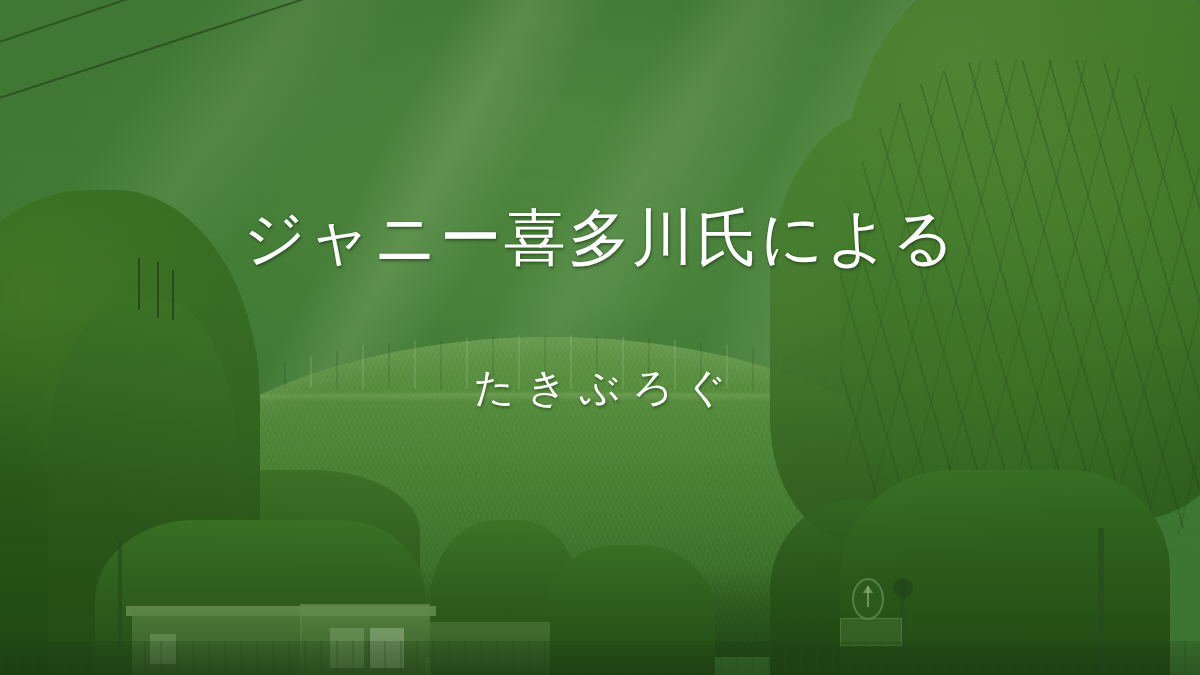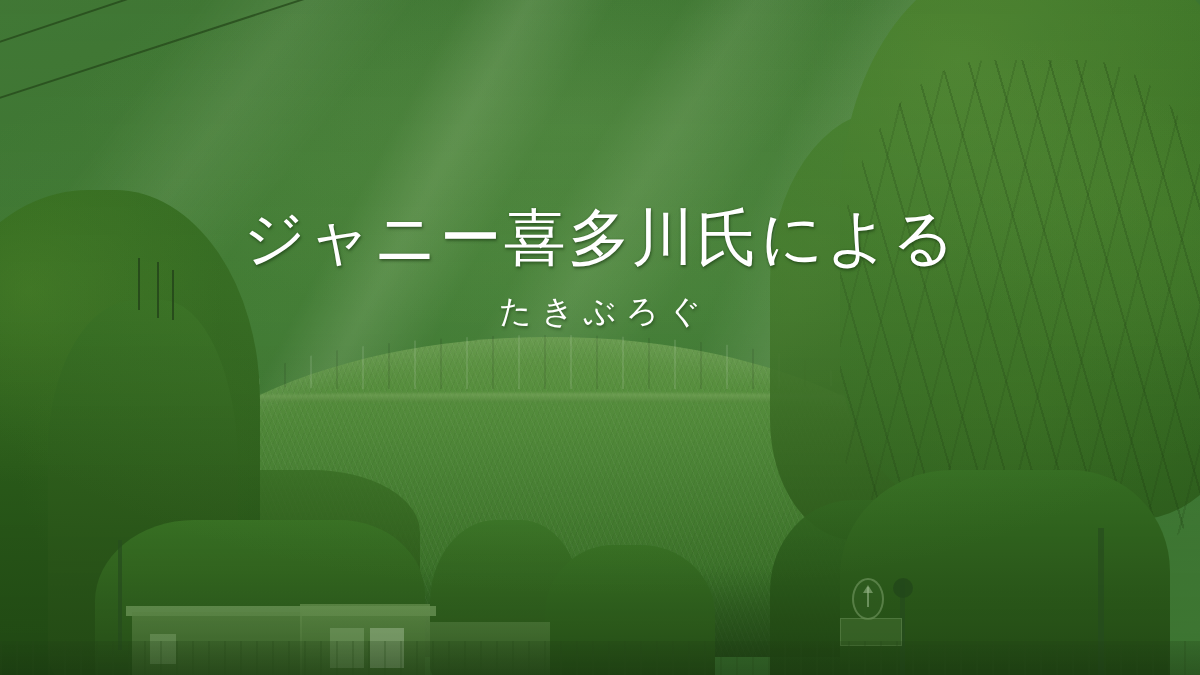--- a/index.html
+++ b/index.html
@@ -369,23 +369,24 @@
     text-shadow:
       1px 2px 3px rgba(24, 54, 16, .55),
       0 0 2px rgba(24, 54, 16, .35);
     white-space: nowrap;
   }
   .headline .hl {
     display: block;
   }
 
   .caption {
+    margin-top: 70px;
     color: #ffffff;
     font-family: "Liberation Serif", "DejaVu Serif", serif;
-    font-size: 32px;
+    font-size: 40px;
     letter-spacing: .30em;
     text-indent: .30em;
     text-shadow: 1px 2px 3px rgba(24, 54, 16, .5);
     white-space: nowrap;
   }
 </style>
 </head>
 <body>
 
 <div id="stage">

